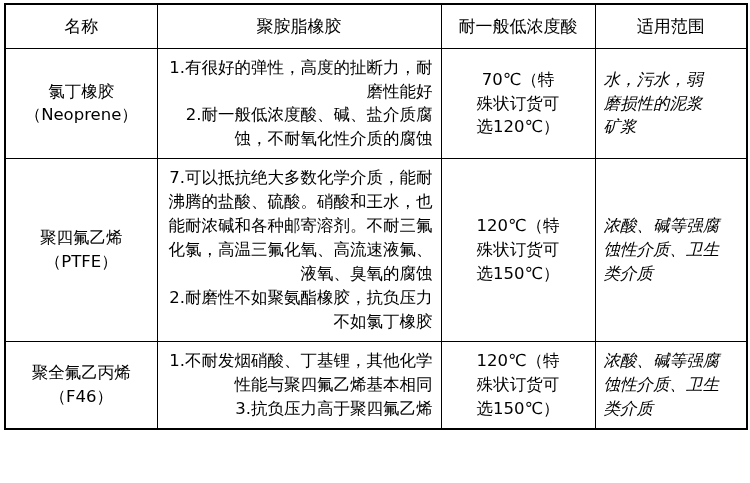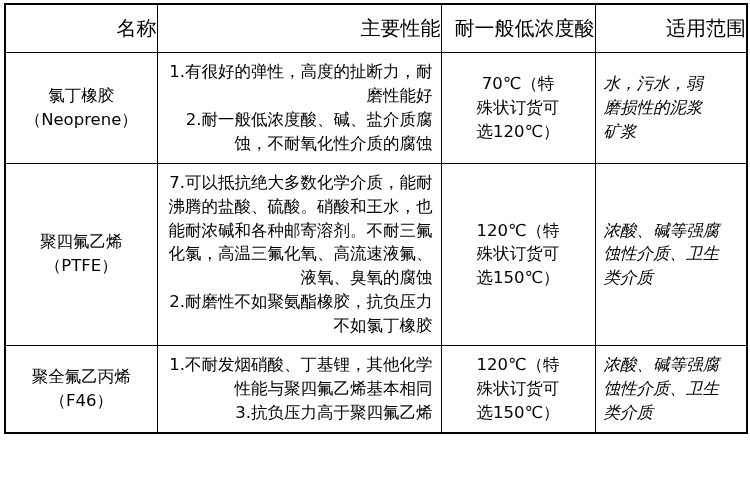--- a/index.html
+++ b/index.html
@@ -32,23 +32,23 @@
   table.spec col.c3 { width: 152px; }
 
   table.spec th, table.spec td {
     border: 1.5px solid #000;
     vertical-align: middle;
     font-weight: normal;
     font-size: 16.5px;
     line-height: 1.45;
   }
   table.spec thead th {
-    text-align: right;
-    padding: 9px 0;
-    font-size: 20px;
+    text-align: center;
+    padding: 9px 11px;
+    font-size: 17px;
   }
   td.name {
     text-align: center;
     padding: 6px 6px;
   }
   td.name .en {
     display: block;
   }
   td.perf {
     text-align: right;
@@ -73,21 +73,21 @@
   <table class="spec">
     <colgroup>
       <col class="c0">
         <col class="c1">
         <col class="c2">
         <col class="c3">
     </colgroup>
     <thead>
       <tr>
         <th>名称</th>
-        <th>主要性能</th>
+        <th>聚胺脂橡胶</th>
         <th>耐一般低浓度酸</th>
         <th>适用范围</th>
       </tr>
     </thead>
     <tbody>
 
       <tr>
         <td class="name">
           <span class="line">氯丁橡胶</span>
           <span class="en">（Neoprene）</span>

